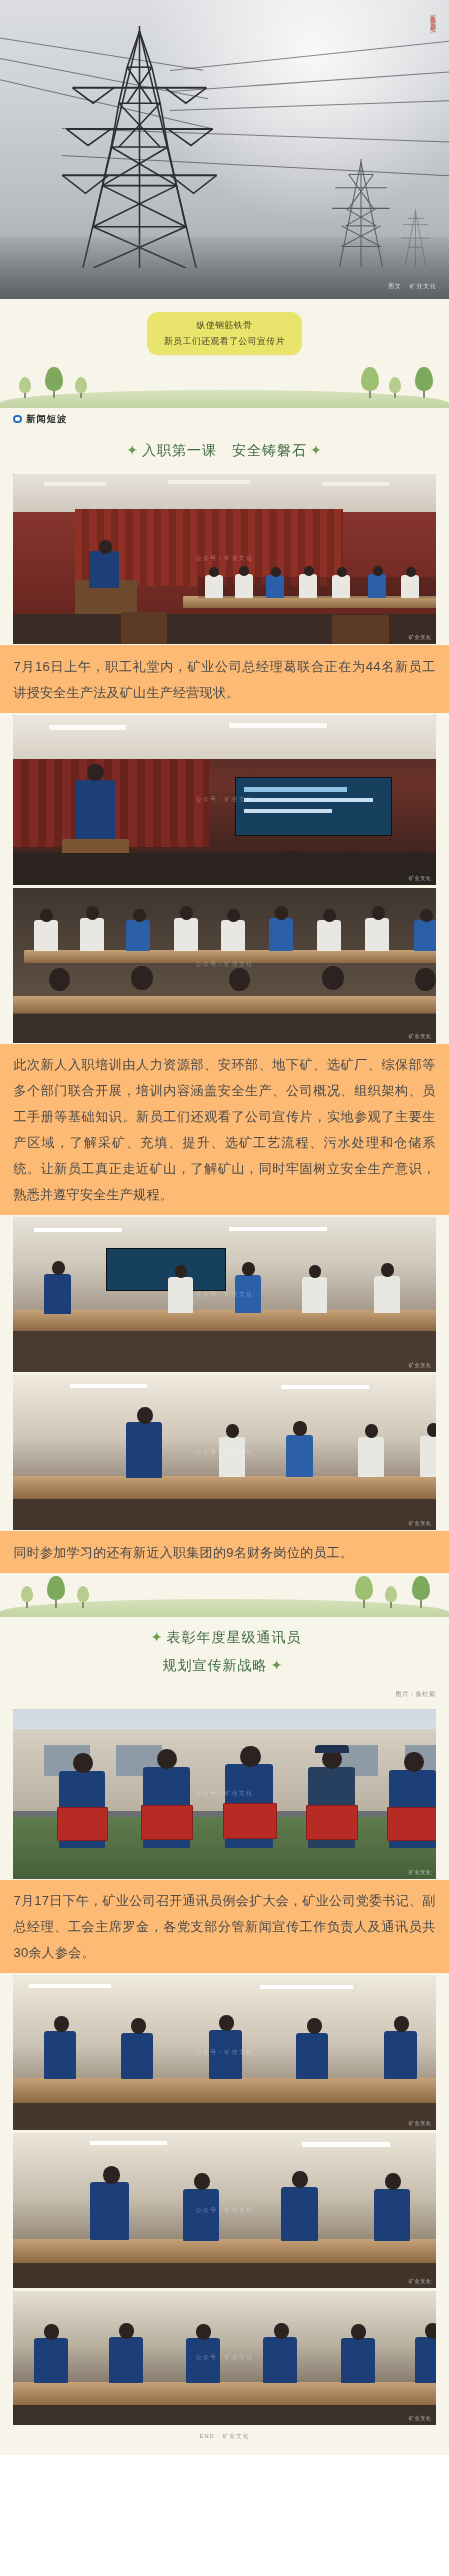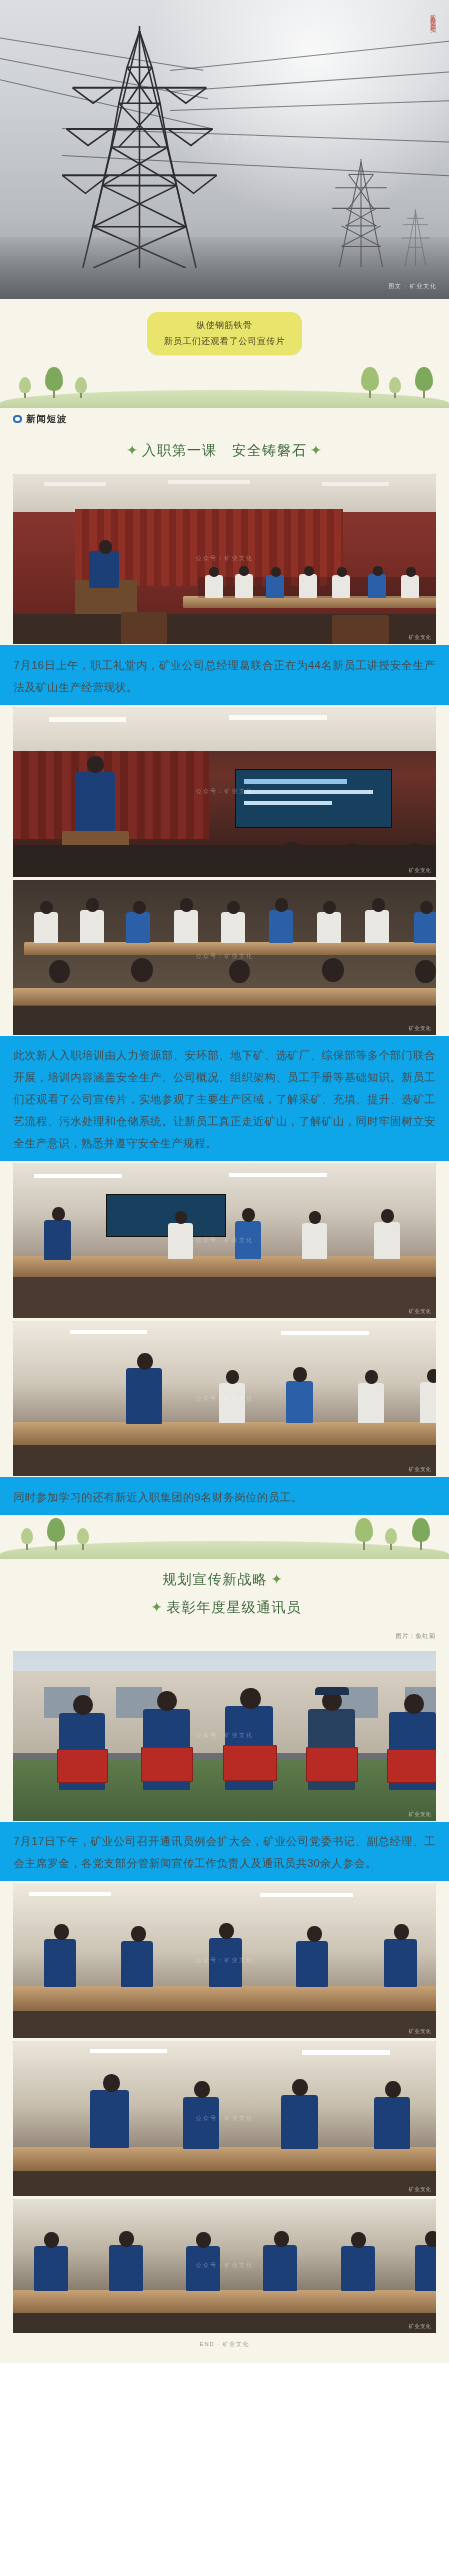--- a/index.html
+++ b/index.html
@@ -216,23 +216,23 @@
   .sc.floor { left:0; right:0; bottom:0; height:18%; background:#4a3b33; }
 
   
   .sc.sky { left:0; right:0; top:0; height:55%; background: linear-gradient(180deg,#cfd9e2,#e9edf1); }
   .sc.bldg { background:#cdc3b4; }
   .sc.green { left:0; right:0; bottom:0; height:24%; background:#5d7a4c; }
   .sc.red-folder { background:#b82a24; border:0.5px solid #8d1f1a; border-radius:1px; }
 
   
   .para {
-    background: #0ea5e9;
+    background: #fdba74;
     padding: 8.2px 13.4px 7.2px;
-    font-size: 11px;
+    font-size: 13px;
     line-height: 2.0;
     color: #4a4a4a;
     text-align: justify;
     letter-spacing: 0.3px;
   }
 
   
   .credit {
     background: #f7f5ea;
     text-align: right;
@@ -579,24 +579,24 @@
       </div>
     <div class="tree dark" style="left:412px;">
         <div class="crown"></div>
         <div class="trunk"></div>
       </div>
   </div>
 
 
   <div class="sec-sub-wrap">
     <div class="sec-sub">
+      <span class="star">✦</span><span>表彰年度星级通讯员</span>
+    </div>
+    <div class="sec-sub">
       <span>规划宣传新战略</span><span class="star">✦</span>
-    </div>
-    <div class="sec-sub">
-      <span class="star">✦</span><span>表彰年度星级通讯员</span>
     </div>
   </div>
 
   <div class="credit">图片：鱼红菊</div>
 
   <div class="band">
     <div class="img-wrap">
       <div class="photo" style="height:170px;">
         <div class="sc sky"></div>
         <div class="sc bldg" style="left:0; top:20.6px; width:449px; height:82px; background:linear-gradient(180deg,#d6cfc2,#b9b1a2);"></div>

